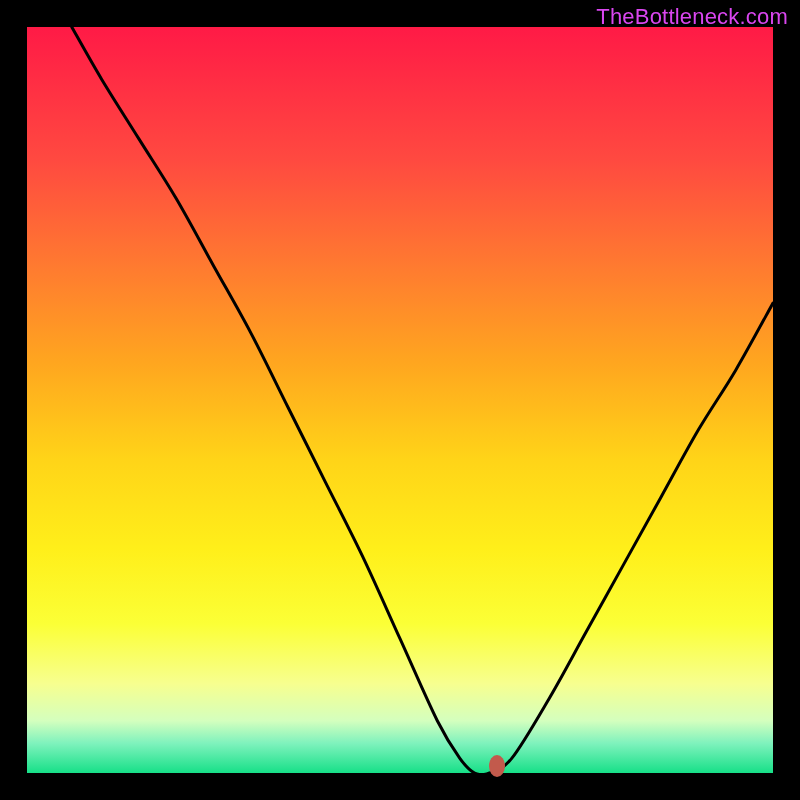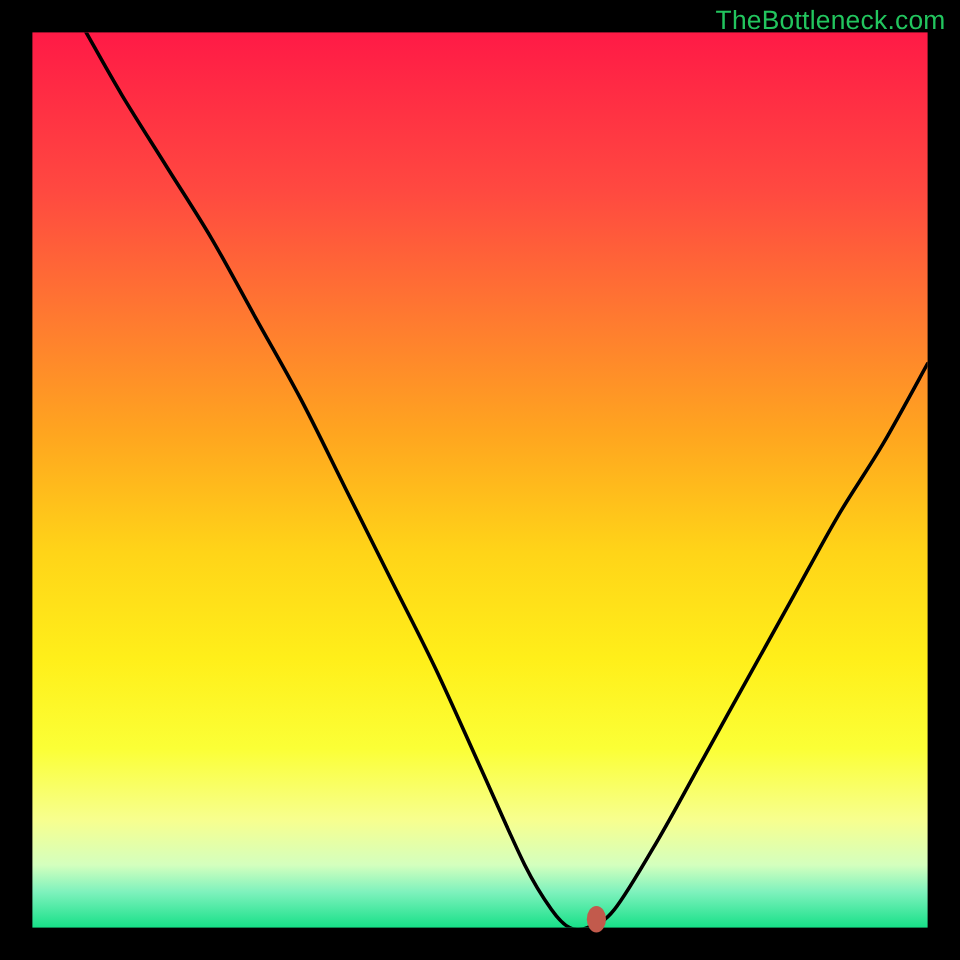--- a/index.html
+++ b/index.html
@@ -36,21 +36,21 @@
       #f7ff8f 88%,
       #d4ffbe 93%,
       #7ff2bd 96%,
       #17e088 100%
     );
   }
   .watermark {
     position: absolute;
     top: 4px;
     right: 12px;
-    color: #22c55e;
+    color: #d946ef;
     font-size: 22px;
     font-weight: 500;
     letter-spacing: 0.2px;
   }
   svg.curve {
     position: absolute;
     left: 0;
     top: 0;
     width: 746px;
     height: 746px;

